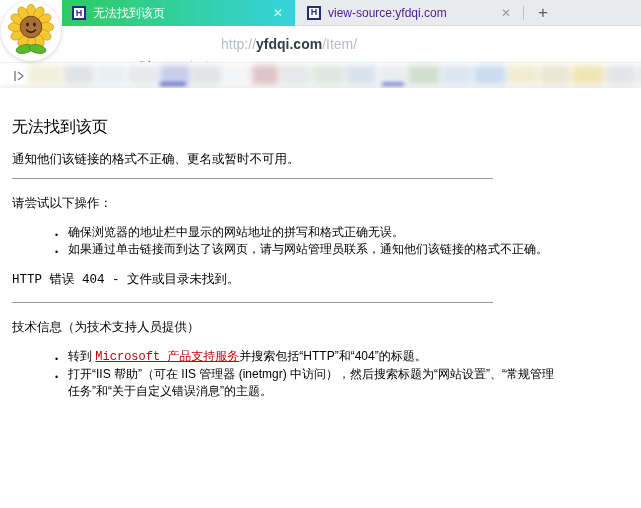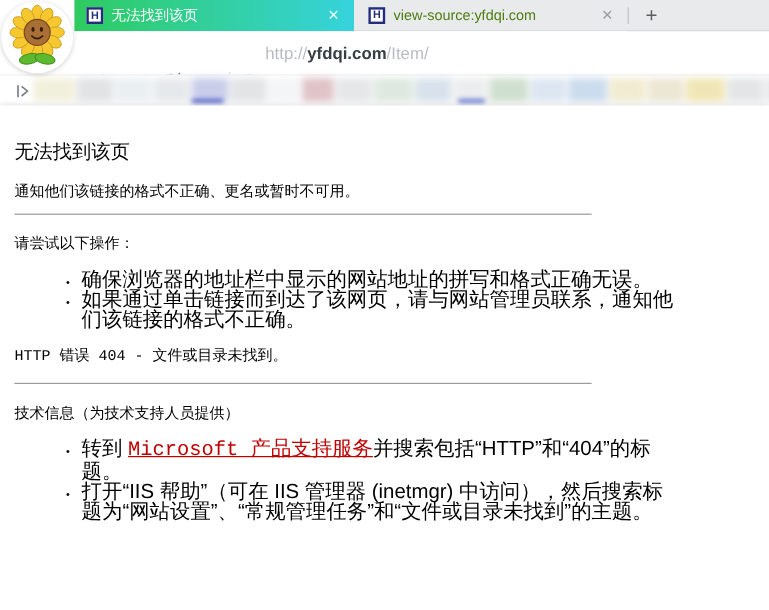--- a/index.html
+++ b/index.html
@@ -16,21 +16,21 @@
   .favicon{width:14px;height:14px;background:#fff;border:2px solid #232d7e;box-sizing:border-box;
            display:flex;align-items:center;justify-content:center;
            font-size:9px;font-weight:bold;color:#232d7e;line-height:1;flex:0 0 auto;}
   .tab-title{font-size:12px;margin-left:7px;white-space:nowrap;overflow:hidden;}
   #tab-active .tab-title{color:#fff;width:160px;}
   #tab-active .favicon{margin-left:10px;}
   .tab-close{font-size:12px;margin-left:auto;margin-right:12px;line-height:1;}
   #tab-active .tab-close{color:#eafffb;}
   #tab2{width:228px;height:100%;display:flex;align-items:center;}
   #tab2 .favicon{margin-left:12px;}
-  #tab2 .tab-title{color:#4d7c0f;width:140px;}
+  #tab2 .tab-title{color:#4c1d95;width:140px;}
   #tab2 .tab-close{color:#9a9ea3;}
   #tab-divider{width:1px;height:14px;background:#c0c2c5;}
   #newtab-button{font-size:17px;color:#5b5f64;padding:0 14px;line-height:24px;}
 
   
   #avatar{position:absolute;left:1px;top:1px;width:60px;height:60px;z-index:5;}
   #avatar .ring{position:absolute;inset:0;border-radius:50%;background:#fff;
                 box-shadow:0 1px 4px rgba(0,0,0,.18);}
   #avatar svg{position:absolute;inset:0;}
 
@@ -54,21 +54,21 @@
   .smear{position:absolute;filter:blur(2px);}
 
   
   #content{position:absolute;left:0;top:88px;right:0;bottom:0;background:#fff;
            padding:29px 12px 0 12px;color:#000;}
   #page-title{font-size:16px;font-weight:normal;margin:0 0 13px 0;}
   .body-txt{font-size:12.5px;line-height:17px;margin:0;}
   .rule{height:0;border:none;border-top:1px solid #9a9a9a;margin:10px 0 0 0;width:481px;}
   .sec-head{margin-top:16px;}
   ul.sug{margin:12px 0 0 0;padding:0 0 0 56px;max-width:497px;list-style:none;}
-  ul.sug li{font-size:17px;line-height:17px;position:relative;}
+  ul.sug li{font-size:12px;line-height:17px;position:relative;}
   ul.sug li::before{content:"•";position:absolute;left:-13px;top:3px;font-size:9px;color:#000;}
   .mono{font-family:"Liberation Mono",monospace;}
   .red-link{color:#c00000;text-decoration:underline;cursor:pointer;}
   #status-block{margin-top:14px;}
 </style>
 </head>
 <body>
 
 <div id="window">
 
@@ -192,17 +192,17 @@
     </ul>
 
     <div id="status-block">
       <p class="body-txt mono">HTTP 错误 404 - 文件或目录未找到。</p>
     </div>
     <hr class="rule" style="margin-top:13px">
 
     <p class="body-txt sec-head">技术信息（为技术支持人员提供）</p>
     <ul class="sug">
       <li><span>转到 </span><a class="red-link mono">Microsoft 产品支持服务</a><span>并搜索包括“HTTP”和“404”的标题。</span></li>
-      <li><span>打开“IIS 帮助”（可在 IIS 管理器 (inetmgr) 中访问），然后搜索标题为“网站设置”、“常规管理任务”和“文件或目录未找到”的主题。</span><a class="red-link"></a><span></span></li>
+      <li><span>打开“IIS 帮助”（可在 IIS 管理器 (inetmgr) 中访问），然后搜索标题为“网站设置”、“常规管理任务”和“关于自定义错误消息”的主题。</span><a class="red-link"></a><span></span></li>
     </ul>
   </div>
 
 </div>
 
 </body></html>

